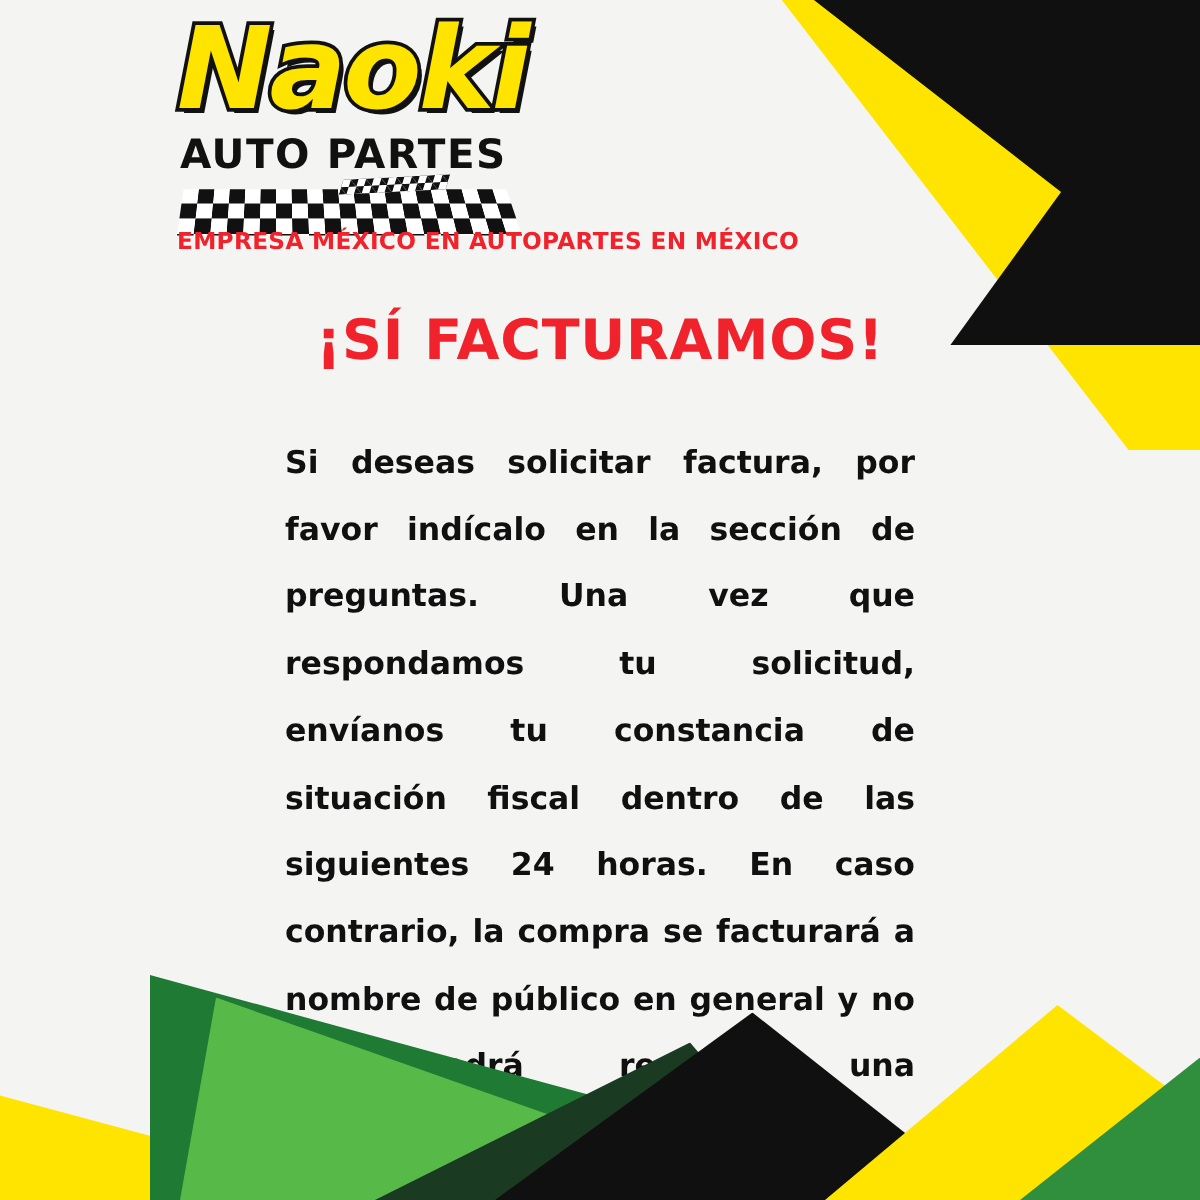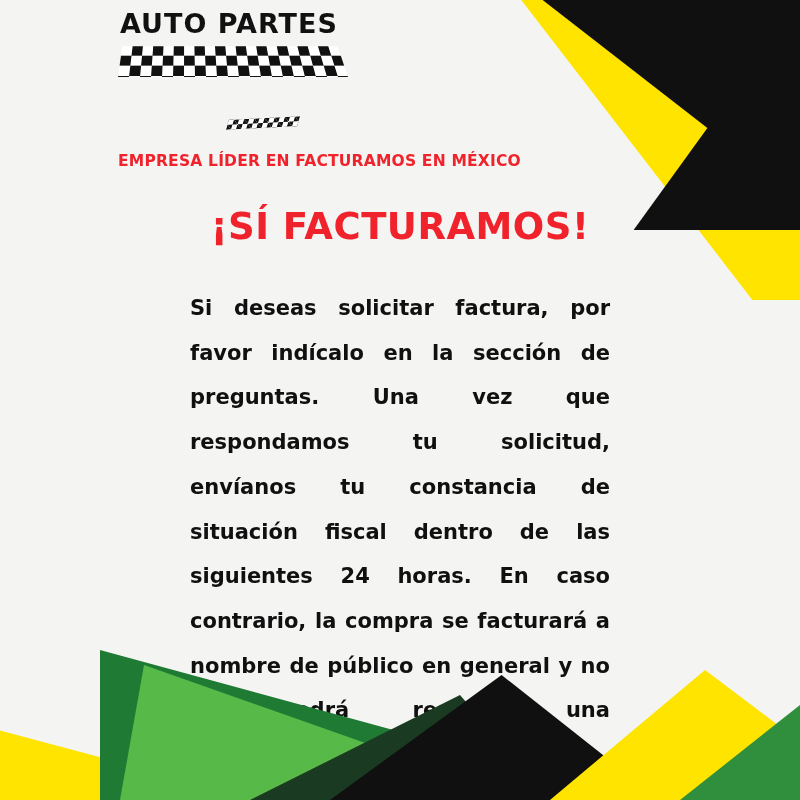--- a/index.html
+++ b/index.html
@@ -212,26 +212,27 @@
 </head>
 <body>
 
 <div id="poster">
 
   <div class="shape tr-yellow"></div>
   <div class="shape tr-black"></div>
   <div class="shape tr-black2"></div>
 
   <div class="logo-wrap">
+    <div class="brand">Naoki</div>
     <div class="sub-brand">AUTO PARTES</div>
     <div class="checker"></div>
   </div>
   <div class="checker-tail"></div>
 
-  <div class="tagline">EMPRESA LÍDER  EN FACTURAMOS EN MÉXICO</div>
+  <div class="tagline">EMPRESA MÉXICO  EN AUTOPARTES EN MÉXICO</div>
 
   <div class="headline">¡SÍ FACTURAMOS!</div>
 
   <div class="body-copy">Si deseas solicitar factura, por favor indícalo en la sección de preguntas. Una vez que respondamos tu solicitud, envíanos tu constancia de situación fiscal dentro de las siguientes 24 horas. En caso contrario, la compra se facturará a nombre de público en general y no se podrá realizar una refacturación.</div>
 
   <div class="shape b-yellow-left"></div>
   <div class="shape b-green-dark"></div>
   <div class="shape b-green-light"></div>
   <div class="shape b-black-mid2"></div>
   <div class="shape b-black-mid"></div>

